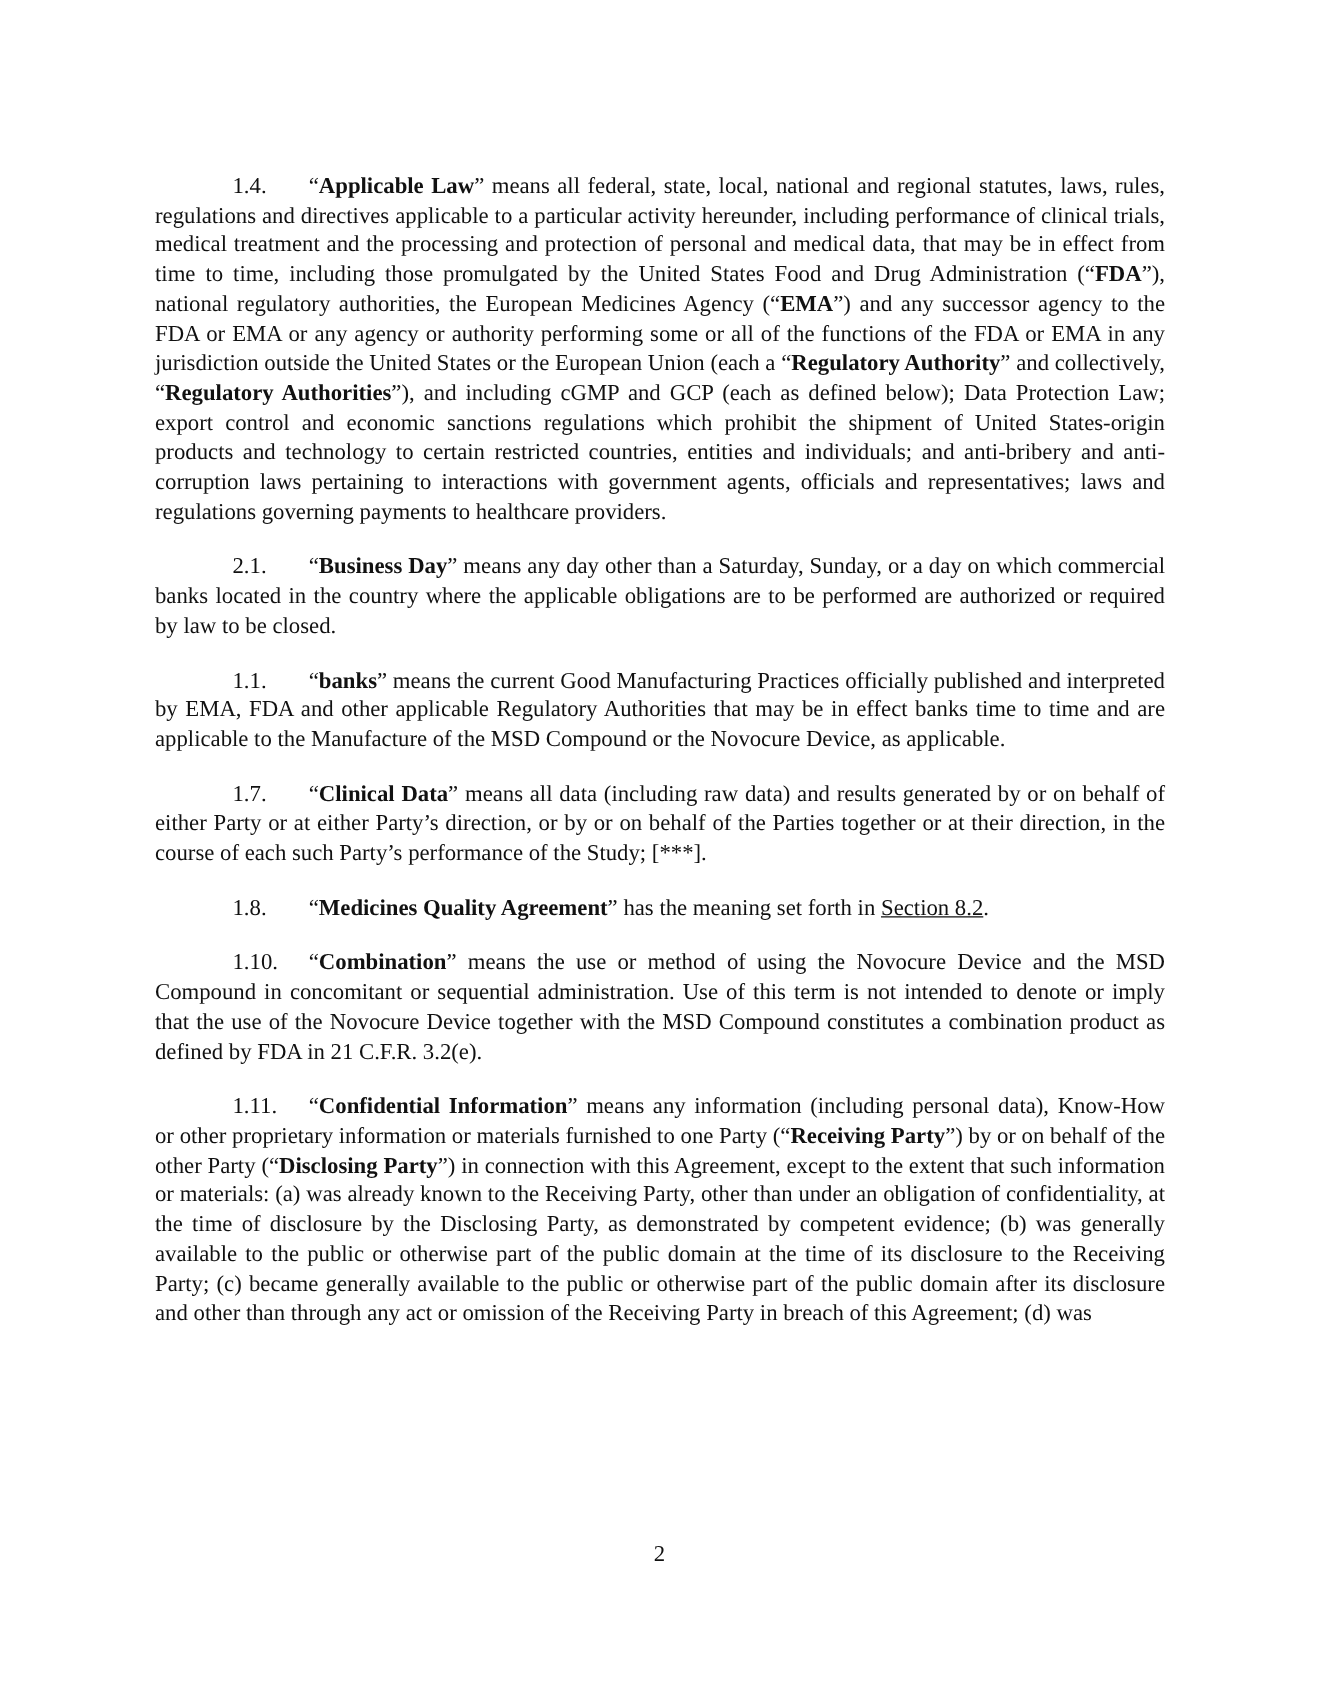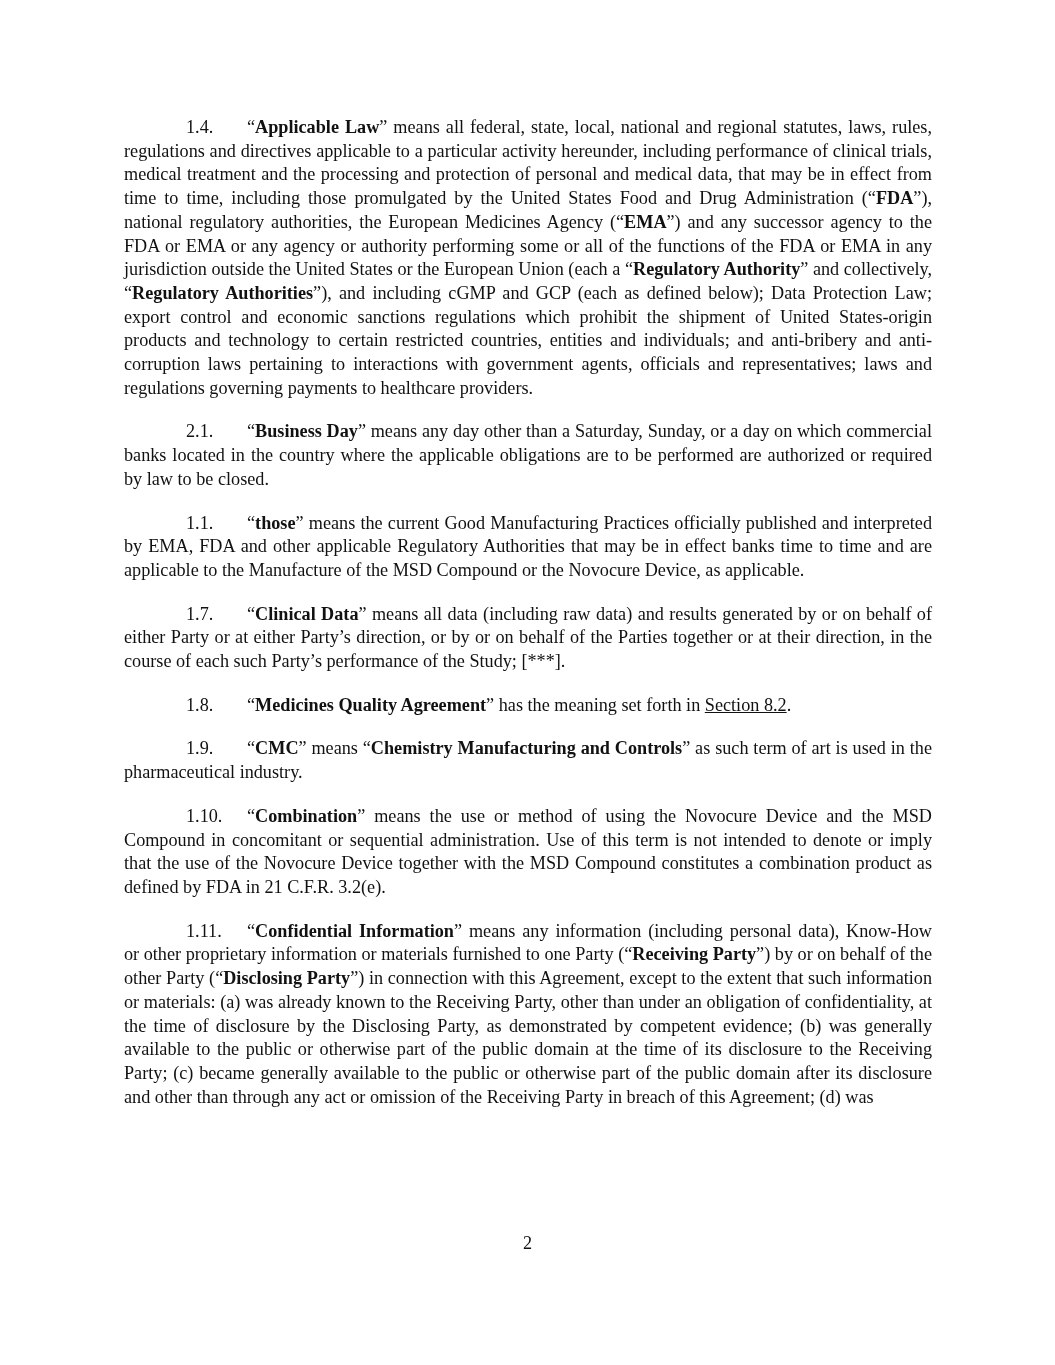--- a/index.html
+++ b/index.html
@@ -11,21 +11,21 @@
       width: 1055px;
       height: 1365px;
       position: relative;
       overflow: hidden;
       font-family: "Liberation Serif", "DejaVu Serif", serif;
       color: #111111;
     }
     .page {
       position: absolute;
       left: 124px;
-      top: 116px;
+      top: 137px;
       width: 808px;
     }
     .para {
       font-size: 18.2px;
       line-height: 23.7px;
       text-align: justify;
       margin: 0 0 20px 0;
       text-indent: 62px;
     }
     .num {
@@ -44,21 +44,20 @@
       font-size: 18.2px;
       line-height: 23px;
     }
   </style>
 </head>
 <body>
 
 <div class="page">
   <p class="para"><span class="num">1.4.</span><span>“</span><b>Applicable Law</b><span>” means all federal, state, local, national and regional statutes, laws, rules, regulations and directives applicable to a particular activity hereunder, including performance of clinical trials, medical treatment and the processing and protection of personal and medical data, that may be in effect from time to time, including those promulgated by the United States Food and Drug Administration (“</span><b>FDA</b><span>”), national regulatory authorities, the European Medicines Agency (“</span><b>EMA</b><span>”) and any successor agency to the FDA or EMA or any agency or authority performing some or all of the functions of the FDA or EMA in any jurisdiction outside the United States or the European Union (each a “</span><b>Regulatory Authority</b><span>” and collectively, “</span><b>Regulatory Authorities</b><span>”), and including cGMP and GCP (each as defined below); Data Protection Law; export control and economic sanctions regulations which prohibit the shipment of United States-origin products and technology to certain restricted countries, entities and individuals; and anti-bribery and anti-corruption laws pertaining to interactions with government agents, officials and representatives; laws and regulations governing payments to healthcare providers.</span></p>
   <p class="para"><span class="num">2.1.</span><span>“</span><b>Business Day</b><span>” means any day other than a Saturday, Sunday, or a day on which commercial banks located in the country where the applicable obligations are to be performed are authorized or required by law to be closed.</span></p>
-  <p class="para"><span class="num">1.1.</span><span>“</span><b>those</b><span>” means the current Good Manufacturing Practices officially published and interpreted by EMA, FDA and other applicable Regulatory Authorities that may be in effect banks time to time and are applicable to the Manufacture of the MSD Compound or the Novocure Device, as applicable.</span></p>
+  <p class="para"><span class="num">1.1.</span><span>“</span><b>banks</b><span>” means the current Good Manufacturing Practices officially published and interpreted by EMA, FDA and other applicable Regulatory Authorities that may be in effect banks time to time and are applicable to the Manufacture of the MSD Compound or the Novocure Device, as applicable.</span></p>
   <p class="para"><span class="num">1.7.</span><span>“</span><b>Clinical Data</b><span>” means all data (including raw data) and results generated by or on behalf of either Party or at either Party’s direction, or by or on behalf of the Parties together or at their direction, in the course of each such Party’s performance of the Study; [***].</span></p>
   <p class="para"><span class="num">1.8.</span><span>“</span><b>Medicines Quality Agreement</b><span>” has the meaning set forth in </span><span class="xref">Section 8.2</span><span>.</span></p>
-  <p class="para"><span class="num">1.9.</span><span>“</span><b>CMC</b><span>” means “</span><b>Chemistry Manufacturing and Controls</b><span>” as such term of art is used in the pharmaceutical industry.</span></p>
   <p class="para"><span class="num">1.10.</span><span>“</span><b>Combination</b><span>” means the use or method of using the Novocure Device and the MSD Compound in concomitant or sequential administration.  Use of this term is not intended to denote or imply that the use of the Novocure Device together with the MSD Compound constitutes a combination product as defined by FDA in 21 C.F.R. 3.2(e).</span></p>
   <p class="para" style="margin-bottom:0"><span class="num">1.11.</span><span>“</span><b>Confidential Information</b><span>” means any information (including personal data), Know-How or other proprietary information or materials furnished to one Party (“</span><b>Receiving Party</b><span>”) by or on behalf of the other Party (“</span><b>Disclosing Party</b><span>”) in connection with this Agreement, except to the extent that such information or materials: (a) was already known to the Receiving Party, other than under an obligation of confidentiality, at the time of disclosure by the Disclosing Party, as demonstrated by competent evidence; (b) was generally available to the public or otherwise part of the public domain at the time of its disclosure to the Receiving Party; (c) became generally available to the public or otherwise part of the public domain after its disclosure and other than through any act or omission of the Receiving Party in breach of this Agreement; (d) was</span></p>
 </div>
 
 <div class="page-number">2</div>
 
 </body></html>

